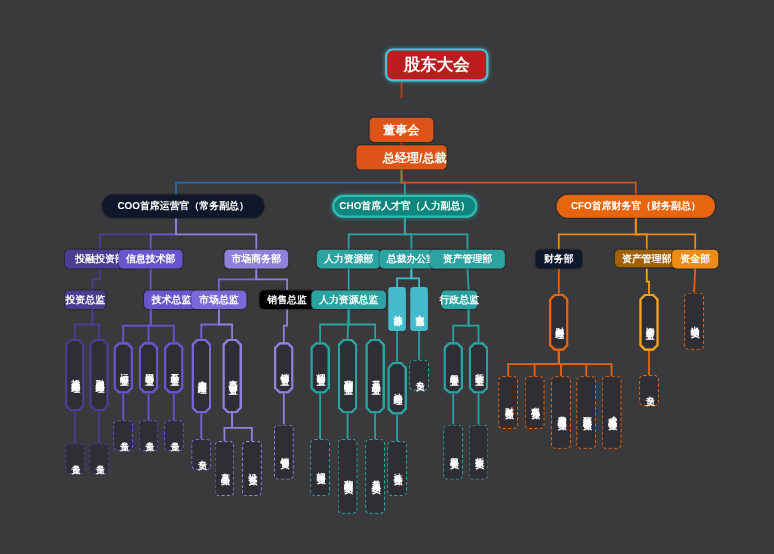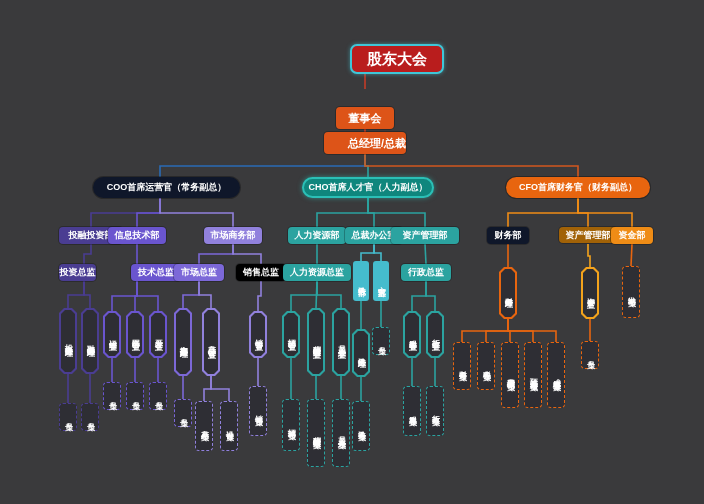--- a/index.html
+++ b/index.html
@@ -242,21 +242,21 @@
       </div>
       <div class="node shape-vsolid" style="left: 373px; top: 261px; width: 16px; height: 40px; font-size: 8px; background: rgb(69, 188, 205);">
         <span class="vtext">文宣部</span>
       </div>
       <div class="node shape-vdash" style="left: 372px; top: 327px; width: 18px; height: 28px; font-size: 8px; background: rgb(46, 46, 52); border: 1.5px dashed rgb(43, 163, 160);">
         <span class="vtext">专员</span>
       </div>
       <div class="node shape-box" style="left: 391px; top: 227px; width: 68px; height: 17px; font-size: 9px; background: rgb(43, 163, 160);">
         <span>资产管理部</span>
       </div>
-      <div class="node shape-box" style="left: 401px; top: 264px; width: 50px; height: 17px; font-size: 9px; background: rgb(43, 163, 160); text-align: right;">
+      <div class="node shape-box" style="left: 401px; top: 264px; width: 33px; height: 17px; font-size: 9px; background: rgb(43, 163, 160); text-align: right;">
         <span>行政总监</span>
       </div>
       <div class="node shape-vhex" style="left: 403px; top: 311px; width: 18px; height: 47px; font-size: 8px; background: rgb(43, 163, 160); clip-path: polygon(5px 0px, calc(100% - 5px) 0px, 100% 5px, 100% calc(100% - 5px), calc(100% - 5px) 100%, 5px 100%, 0px calc(100% - 5px), 0px 5px);">
         <div class="vhex-in" style="background: rgb(46, 46, 52); clip-path: polygon(4px 0px, calc(100% - 4px) 0px, 100% 4px, 100% calc(100% - 4px), calc(100% - 4px) 100%, 4px 100%, 0px calc(100% - 4px), 0px 4px);">
           <span class="vtext">客服主管</span>
         </div>
       </div>
       <div class="node shape-vdash" style="left: 403px; top: 386px; width: 18px; height: 50px; font-size: 8px; background: rgb(46, 46, 52); border: 1.5px dashed rgb(43, 163, 160);">
         <span class="vtext">客服专员</span>
       </div>

